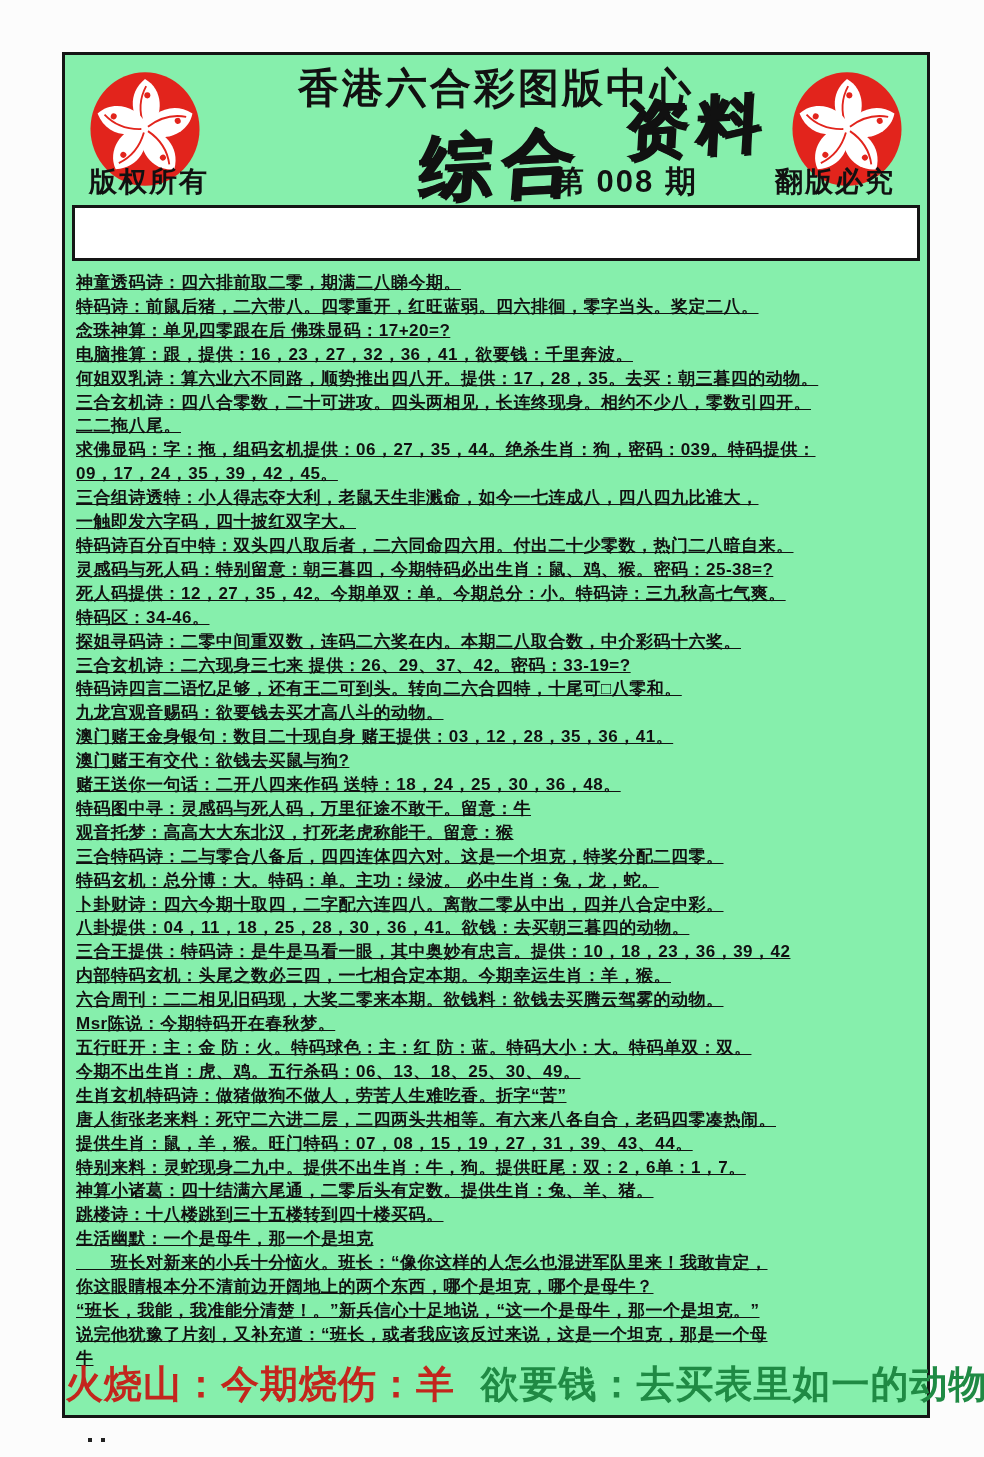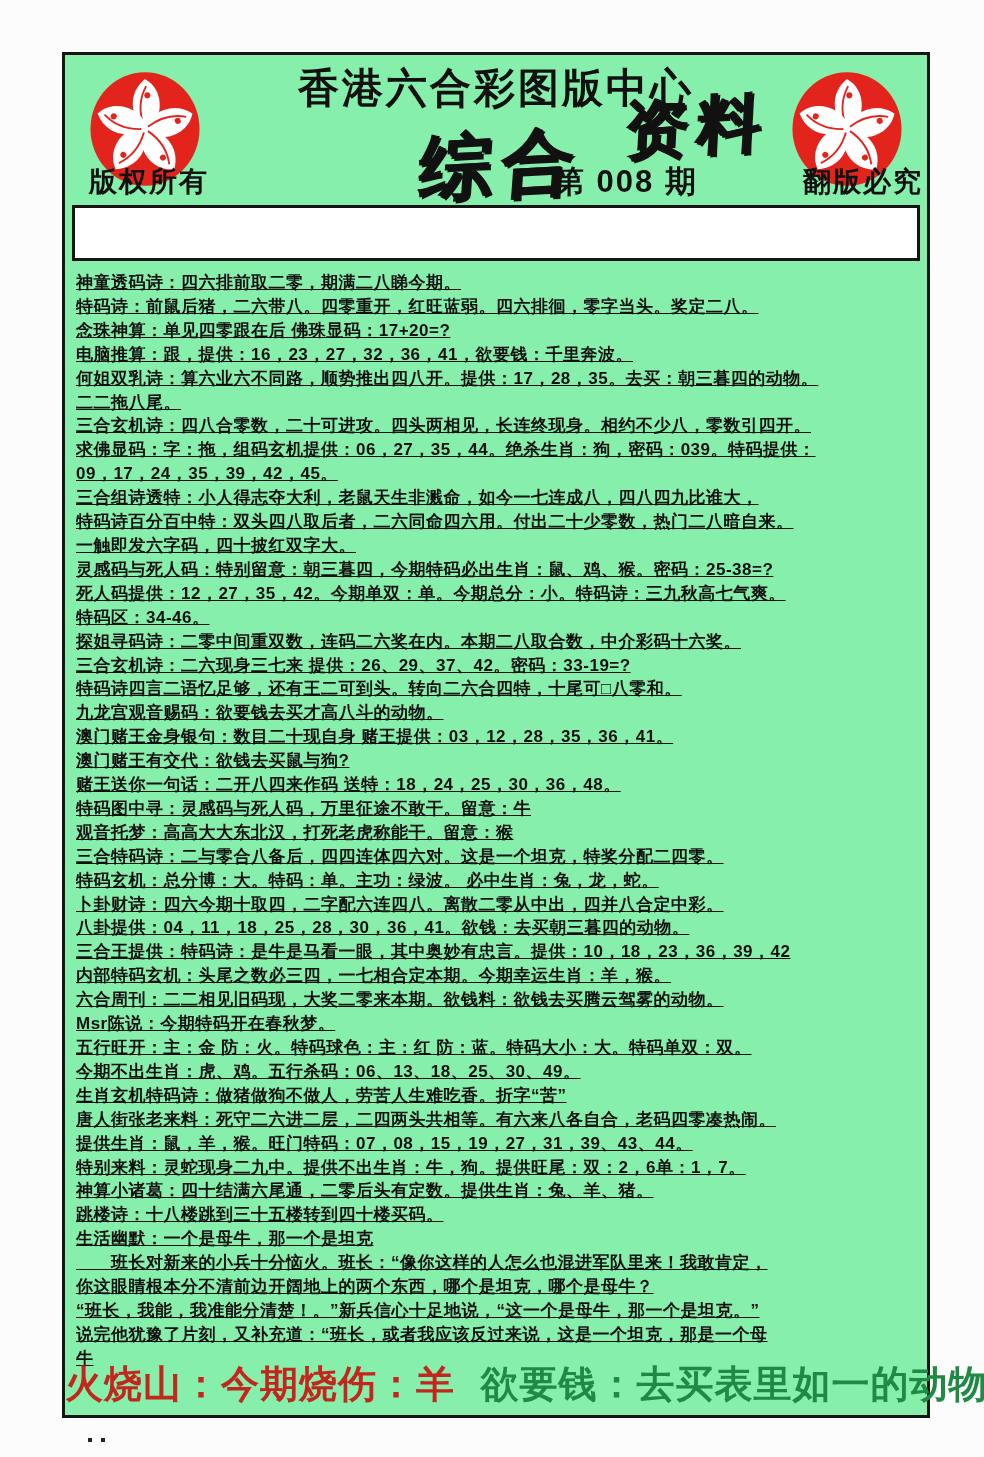--- a/index.html
+++ b/index.html
@@ -28,21 +28,21 @@
     position:absolute;font-weight:900;white-space:nowrap;
     text-shadow:2px 2px 0 #111, -1px 0 0 #111;
   }
   .title-a{left:355px;top:62px;font-size:72px;transform:skewX(-7deg) rotate(-3deg);letter-spacing:10px;}
   .title-b{left:560px;top:28px;font-size:64px;transform:skewX(-7deg) rotate(-4deg);letter-spacing:8px;}
   .issue{
     position:absolute;left:488px;top:106px;font-size:31px;font-weight:900;letter-spacing:2px;white-space:nowrap;
   }
   .corner-note{position:absolute;bottom:4px;font-size:28px;font-weight:900;letter-spacing:2px;}
   .note-left{left:24px;}
-  .note-right{right:4px;text-align:right;}
+  .note-right{right:32px;text-align:right;}
   
   .notice-box{
     position:absolute;left:7px;top:150px;right:7px;height:50px;
     border:3px solid #151515;background:#fff;
   }
   
   .content{
     position:absolute;left:11px;top:216px;right:5px;
     font-size:17px;font-weight:bold;line-height:23.9px;
     letter-spacing:0.5px;
@@ -124,27 +124,27 @@
 
   <div class="notice-box"></div>
 
   <div class="content">
 
   <div class="line">神童透码诗：四六排前取二零，期满二八睇今期。</div>
       <div class="line">特码诗：前鼠后猪，二六带八。四零重开，红旺蓝弱。四六排徊，零字当头。奖定二八。</div>
       <div class="line">念珠神算：单见四零跟在后 佛珠显码：17+20=?</div>
       <div class="line">电脑推算：跟，提供：16，23，27，32，36，41，欲要钱：千里奔波。</div>
       <div class="line">何姐双乳诗：算六业六不同路，顺势推出四八开。提供：17，28，35。去买：朝三暮四的动物。</div>
+      <div class="line">三合玄机诗：四八合零数，二十可进攻。四头两相见，长连终现身。相约不少八，零数引四开。</div>
       <div class="line">二二拖八尾。</div>
-      <div class="line">三合玄机诗：四八合零数，二十可进攻。四头两相见，长连终现身。相约不少八，零数引四开。</div>
       <div class="line">求佛显码：字：拖，组码玄机提供：06，27，35，44。绝杀生肖：狗，密码：039。特码提供：</div>
       <div class="line">09，17，24，35，39，42，45。</div>
       <div class="line">三合组诗透特：小人得志夺大利，老鼠天生非溅命，如今一七连成八，四八四九比谁大，</div>
+      <div class="line">一触即发六字码，四十披红双字大。</div>
       <div class="line">特码诗百分百中特：双头四八取后者，二六同命四六用。付出二十少零数，热门二八暗自来。</div>
-      <div class="line">一触即发六字码，四十披红双字大。</div>
       <div class="line">灵感码与死人码：特别留意：朝三暮四，今期特码必出生肖：鼠、鸡、猴。密码：25-38=?</div>
       <div class="line">死人码提供：12，27，35，42。今期单双：单。今期总分：小。特码诗：三九秋高七气爽。</div>
       <div class="line">特码区：34-46。</div>
       <div class="line">探姐寻码诗：二零中间重双数，连码二六奖在内。本期二八取合数，中介彩码十六奖。</div>
       <div class="line">三合玄机诗：二六现身三七来 提供：26、29、37、42。密码：33-19=?</div>
       <div class="line">特码诗四言二语忆足够，还有王二可到头。转向二六合四特，十尾可□八零和。</div>
       <div class="line">九龙宫观音赐码：欲要钱去买才高八斗的动物。</div>
       <div class="line">澳门赌王金身银句：数目二十现自身 赌王提供：03，12，28，35，36，41。</div>
       <div class="line">澳门赌王有交代：欲钱去买鼠与狗?</div>
       <div class="line">赌王送你一句话：二开八四来作码 送特：18，24，25，30，36，48。</div>

